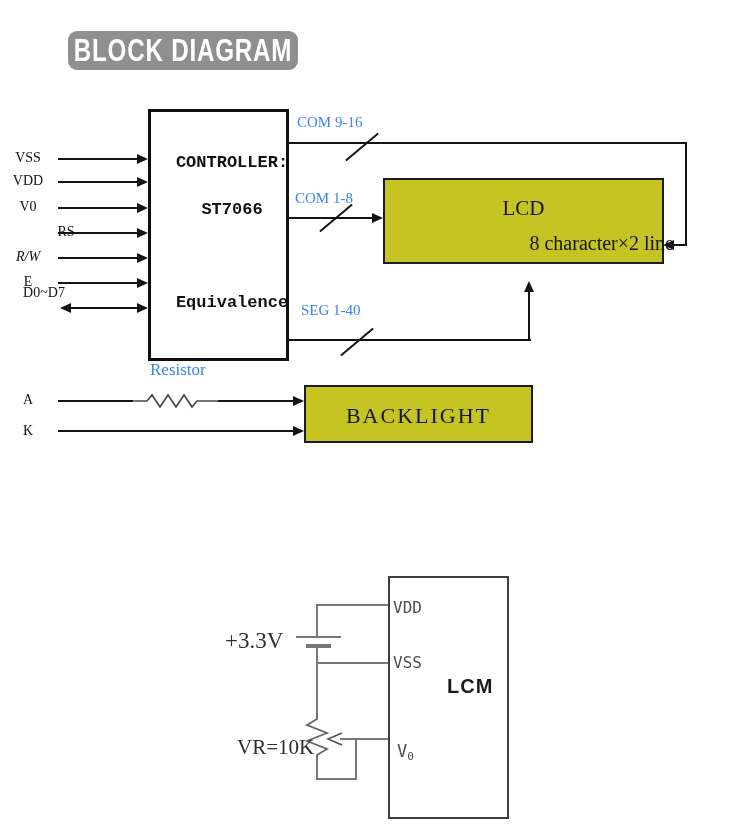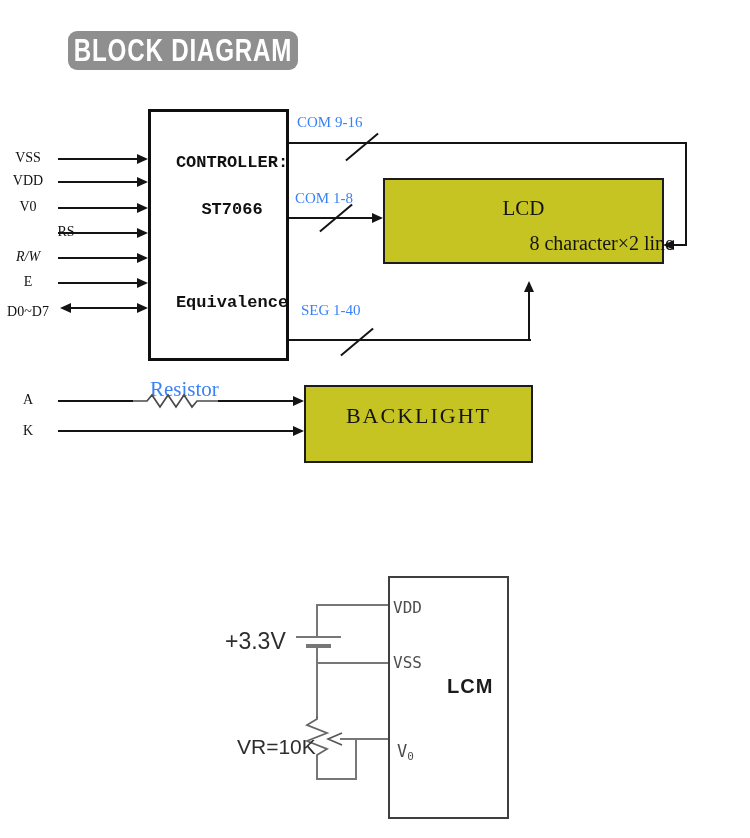--- a/index.html
+++ b/index.html
@@ -51,21 +51,21 @@
   .backlight-label{position:absolute;left:0;width:100%;text-align:center;top:16px;
                    font-size:22px;letter-spacing:2px;color:#141414;}
 
   
   .lcm-box{position:absolute;left:388px;top:576px;width:121px;height:243px;
            border:2px solid #3f3f3f;background:#ffffff;box-sizing:border-box;}
   .lcm-pin{position:absolute;font-family:"DejaVu Sans Mono",monospace;
            font-size:16px;color:#4d4d4d;white-space:nowrap;}
   .lcm-title{position:absolute;font-family:"Liberation Sans",sans-serif;
              font-weight:bold;font-size:20px;letter-spacing:1px;color:#1b1b1b;margin-left:32px;}
-  .ps-label{position:absolute;font-family:Liberation Sans, sans-serif;
+  .ps-label{position:absolute;font-family:Liberation Serif, serif;
             color:#2e2e2e;white-space:nowrap;}
   .subzero{font-size:11px;vertical-align:-3px;}
 </style>
 </head>
 <body>
 
 <div id="stage">
 
   <div class="sec-header" style="left:68px;top:31px;width:230px;height:39px;text-align:right;">
     <span>BLOCK DIAGRAM</span>
@@ -94,21 +94,21 @@
   <div class="arr-r" style="left:137px;top:228px;"></div>
 
   <div class="pin-label" style="top:249px;font-style:italic;">R/W</div>
   <div class="hline" style="left:58px;top:257px;width:81px;"></div>
   <div class="arr-r" style="left:137px;top:253px;"></div>
 
   <div class="pin-label" style="top:274px;">E</div>
   <div class="hline" style="left:58px;top:282px;width:81px;"></div>
   <div class="arr-r" style="left:137px;top:278px;"></div>
 
-  <div class="pin-label" style="top:304px;">D0~D7</div>
+  <div class="pin-label" style="top:285px;margin-left:16px;">D0~D7</div>
   <div class="arr-l" style="left:60px;top:303px;"></div>
   <div class="hline" style="left:70px;top:307px;width:69px;"></div>
   <div class="arr-r" style="left:137px;top:303px;"></div>
 
   <div class="bus-label" style="left:297px;top:114px;">COM 9-16</div>
   <div class="hline" style="left:289px;top:142px;width:398px;"></div>
   <div class="slash" style="left:341px;top:146px;"></div>
   <div class="vline" style="left:685px;top:142px;height:104px;"></div>
   <div class="hline" style="left:674px;top:244px;width:13px;"></div>
   <div class="arr-l" style="left:663px;top:240px;"></div>
@@ -122,35 +122,35 @@
   <div class="hline" style="left:289px;top:339px;width:242px;"></div>
   <div class="slash" style="left:336px;top:341px;"></div>
   <div class="vline" style="left:528px;top:291px;height:50px;"></div>
   <div class="arr-u" style="left:524px;top:281px;"></div>
 
   <div class="yellow-box" style="left:383px;top:178px;width:281px;height:86px;">
     <div class="lcd-title">LCD</div>
     <div class="lcd-sub">8 character×2 line</div>
   </div>
 
-  <div class="bus-label" style="left:150px;top:377px;font-size:21px;">Resistor</div>
+  <div class="bus-label" style="left:150px;top:360px;font-size:17px;">Resistor</div>
 
   <div class="pin-label" style="top:392px;">A</div>
   <div class="hline" style="left:58px;top:400px;width:75px;"></div>
   <svg class="abs" style="left:133px;top:393px;" width="85" height="16">
     <path d="M0,8 H14 L19,2 L27,14 L35,2 L43,14 L51,2 L59,14 L64,8 H85" fill="none" stroke="#4a4a4a" stroke-width="1.7"></path>
   </svg>
   <div class="hline" style="left:218px;top:400px;width:76px;"></div>
   <div class="arr-r" style="left:293px;top:396px;"></div>
 
   <div class="pin-label" style="top:423px;">K</div>
   <div class="hline" style="left:58px;top:430px;width:236px;"></div>
   <div class="arr-r" style="left:293px;top:426px;"></div>
 
-  <div class="yellow-box" style="left:304px;top:385px;width:229px;height:78px;">
+  <div class="yellow-box" style="left:304px;top:385px;width:229px;height:58px;">
     <div class="backlight-label">BACKLIGHT</div>
   </div>
 
 
   <div class="ghline" style="left:317px;top:604px;width:71px;"></div>
   <div class="gvline" style="left:316px;top:604px;height:33px;"></div>
 
   <div class="ghline" style="left:296px;top:636px;width:45px;"></div>
   <div class="ghline" style="left:306px;top:644px;width:25px;height:4px;"></div>
   <div class="gvline" style="left:316px;top:648px;height:16px;"></div>

